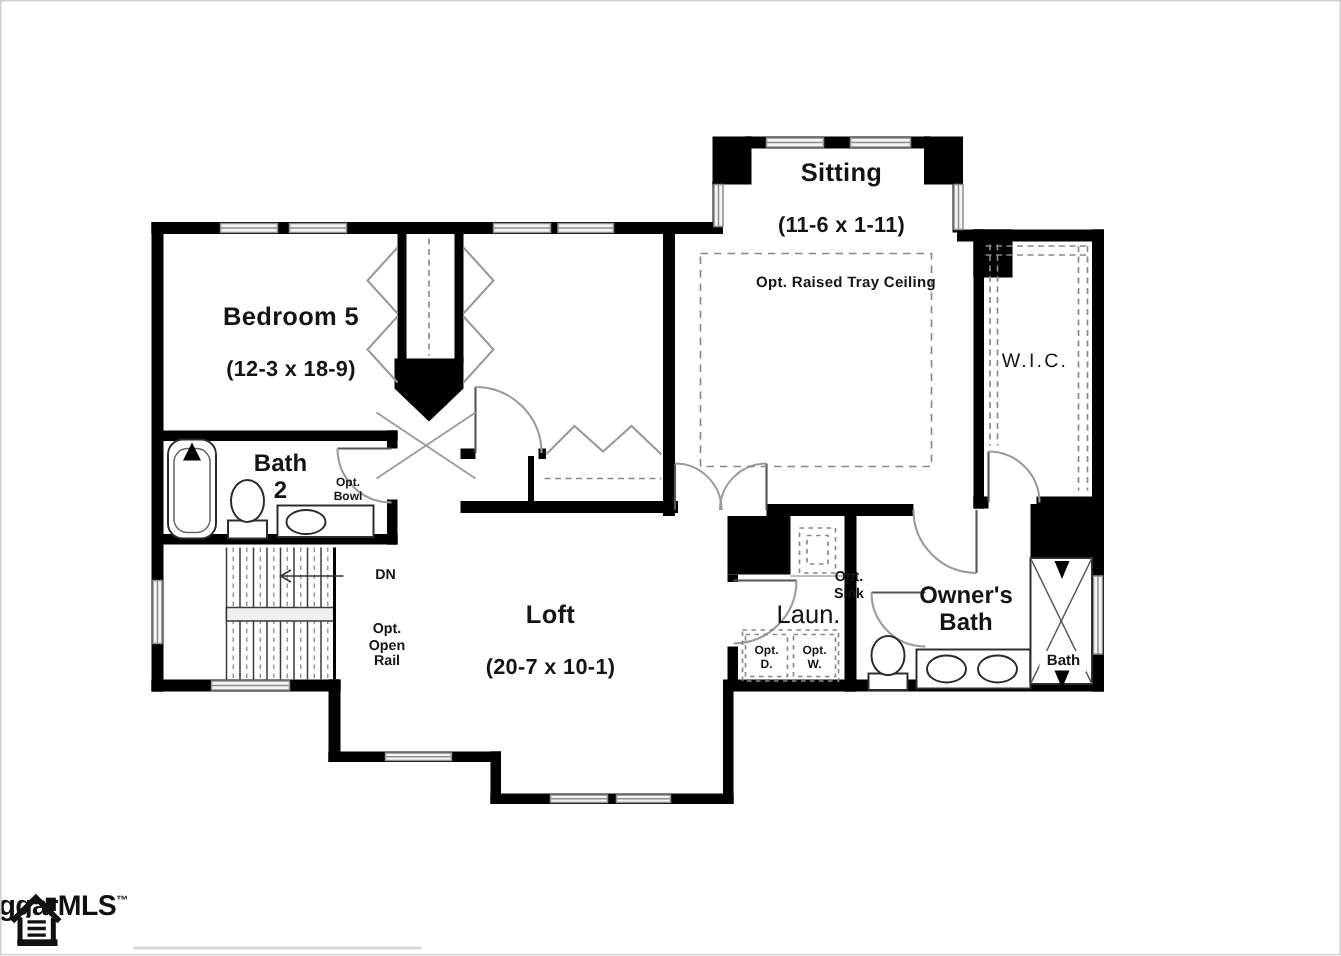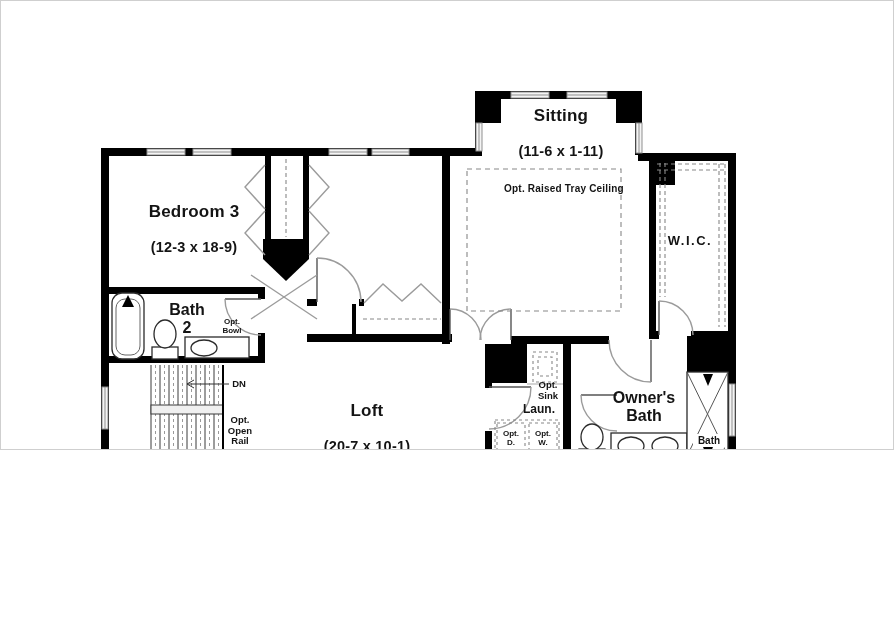--- a/index.html
+++ b/index.html
@@ -1,30 +1,30 @@
 <!DOCTYPE html>
 <html><head>
 <meta charset="utf-8">
 <style>
   html,body{margin:0;padding:0;background:#fff;}
-  #stage{position:relative;width:894px;height:450px;background:#fff;overflow:hidden;
+  #stage{position:relative;width:894px;height:637px;background:#fff;overflow:hidden;
          border:1px solid #cfcfcf;box-sizing:border-box;
          font-family:"Liberation Sans",sans-serif;}
   svg{position:absolute;left:0;top:0;}
   .lbl{position:absolute;transform:translate(-50%,-50%);text-align:center;color:#141414;
        white-space:pre-line;line-height:1.12;}
   .lbl span{display:block;}
   .room-name{font-weight:700;font-size:17px;letter-spacing:.2px;}
   .room-dims{font-weight:700;font-size:14.5px;letter-spacing:.2px;}
   .bath2-lbl{font-weight:700;font-size:16px;}
-  .big-lbl{font-weight:700;font-size:12px;}
+  .big-lbl{font-weight:400;font-size:17px;}
   .mid-lbl{font-weight:700;font-size:16px;}
-  .wic-lbl{font-weight:700;font-size:13px;letter-spacing:1.5px;}
+  .wic-lbl{font-weight:400;font-size:13px;letter-spacing:1.5px;}
   .note-lbl{font-weight:700;font-size:10px;letter-spacing:.2px;}
-  .small-lbl{font-weight:700;font-size:9.5px;}
+  .small-lbl{font-weight:700;font-size:9.5px;padding-left:36px;}
   .tiny-lbl{font-weight:700;font-size:8px;}
   .seat-lbl{font-weight:700;font-size:10px;}
   #logo{position:absolute;left:4px;top:593px;display:flex;align-items:flex-end;}
   #logo-text{font-size:19px;font-weight:700;letter-spacing:-.4px;color:#111;
              margin-left:-6px;margin-bottom:3px;}
   #logo-tm{font-size:8px;vertical-align:super;font-weight:700;}
 </style>
 </head>
 <body>
 
@@ -301,21 +301,21 @@
     <span class="room-name">Sitting</span>
     <span class="room-dims">(11-6 x 1-11)</span>
   </div>
 
   <div class="lbl note-lbl" style="left:563px;top:188px">Opt. Raised Tray Ceiling</div>
 
 
   <div class="lbl wic-lbl" style="left:689px;top:240px">W.I.C.</div>
 
   <div class="lbl" style="left:193px;top:227px">
-    <span class="room-name">Bedroom 3</span>
+    <span class="room-name">Bedroom 5</span>
     <span class="room-dims">(12-3 x 18-9)</span>
   </div>
 
 
   <div class="lbl bath2-lbl" style="left:186px;top:318px">Bath
 2</div>
 
   <div class="lbl tiny-lbl" style="left:231px;top:326px">Opt.
 Bowl</div>
 

